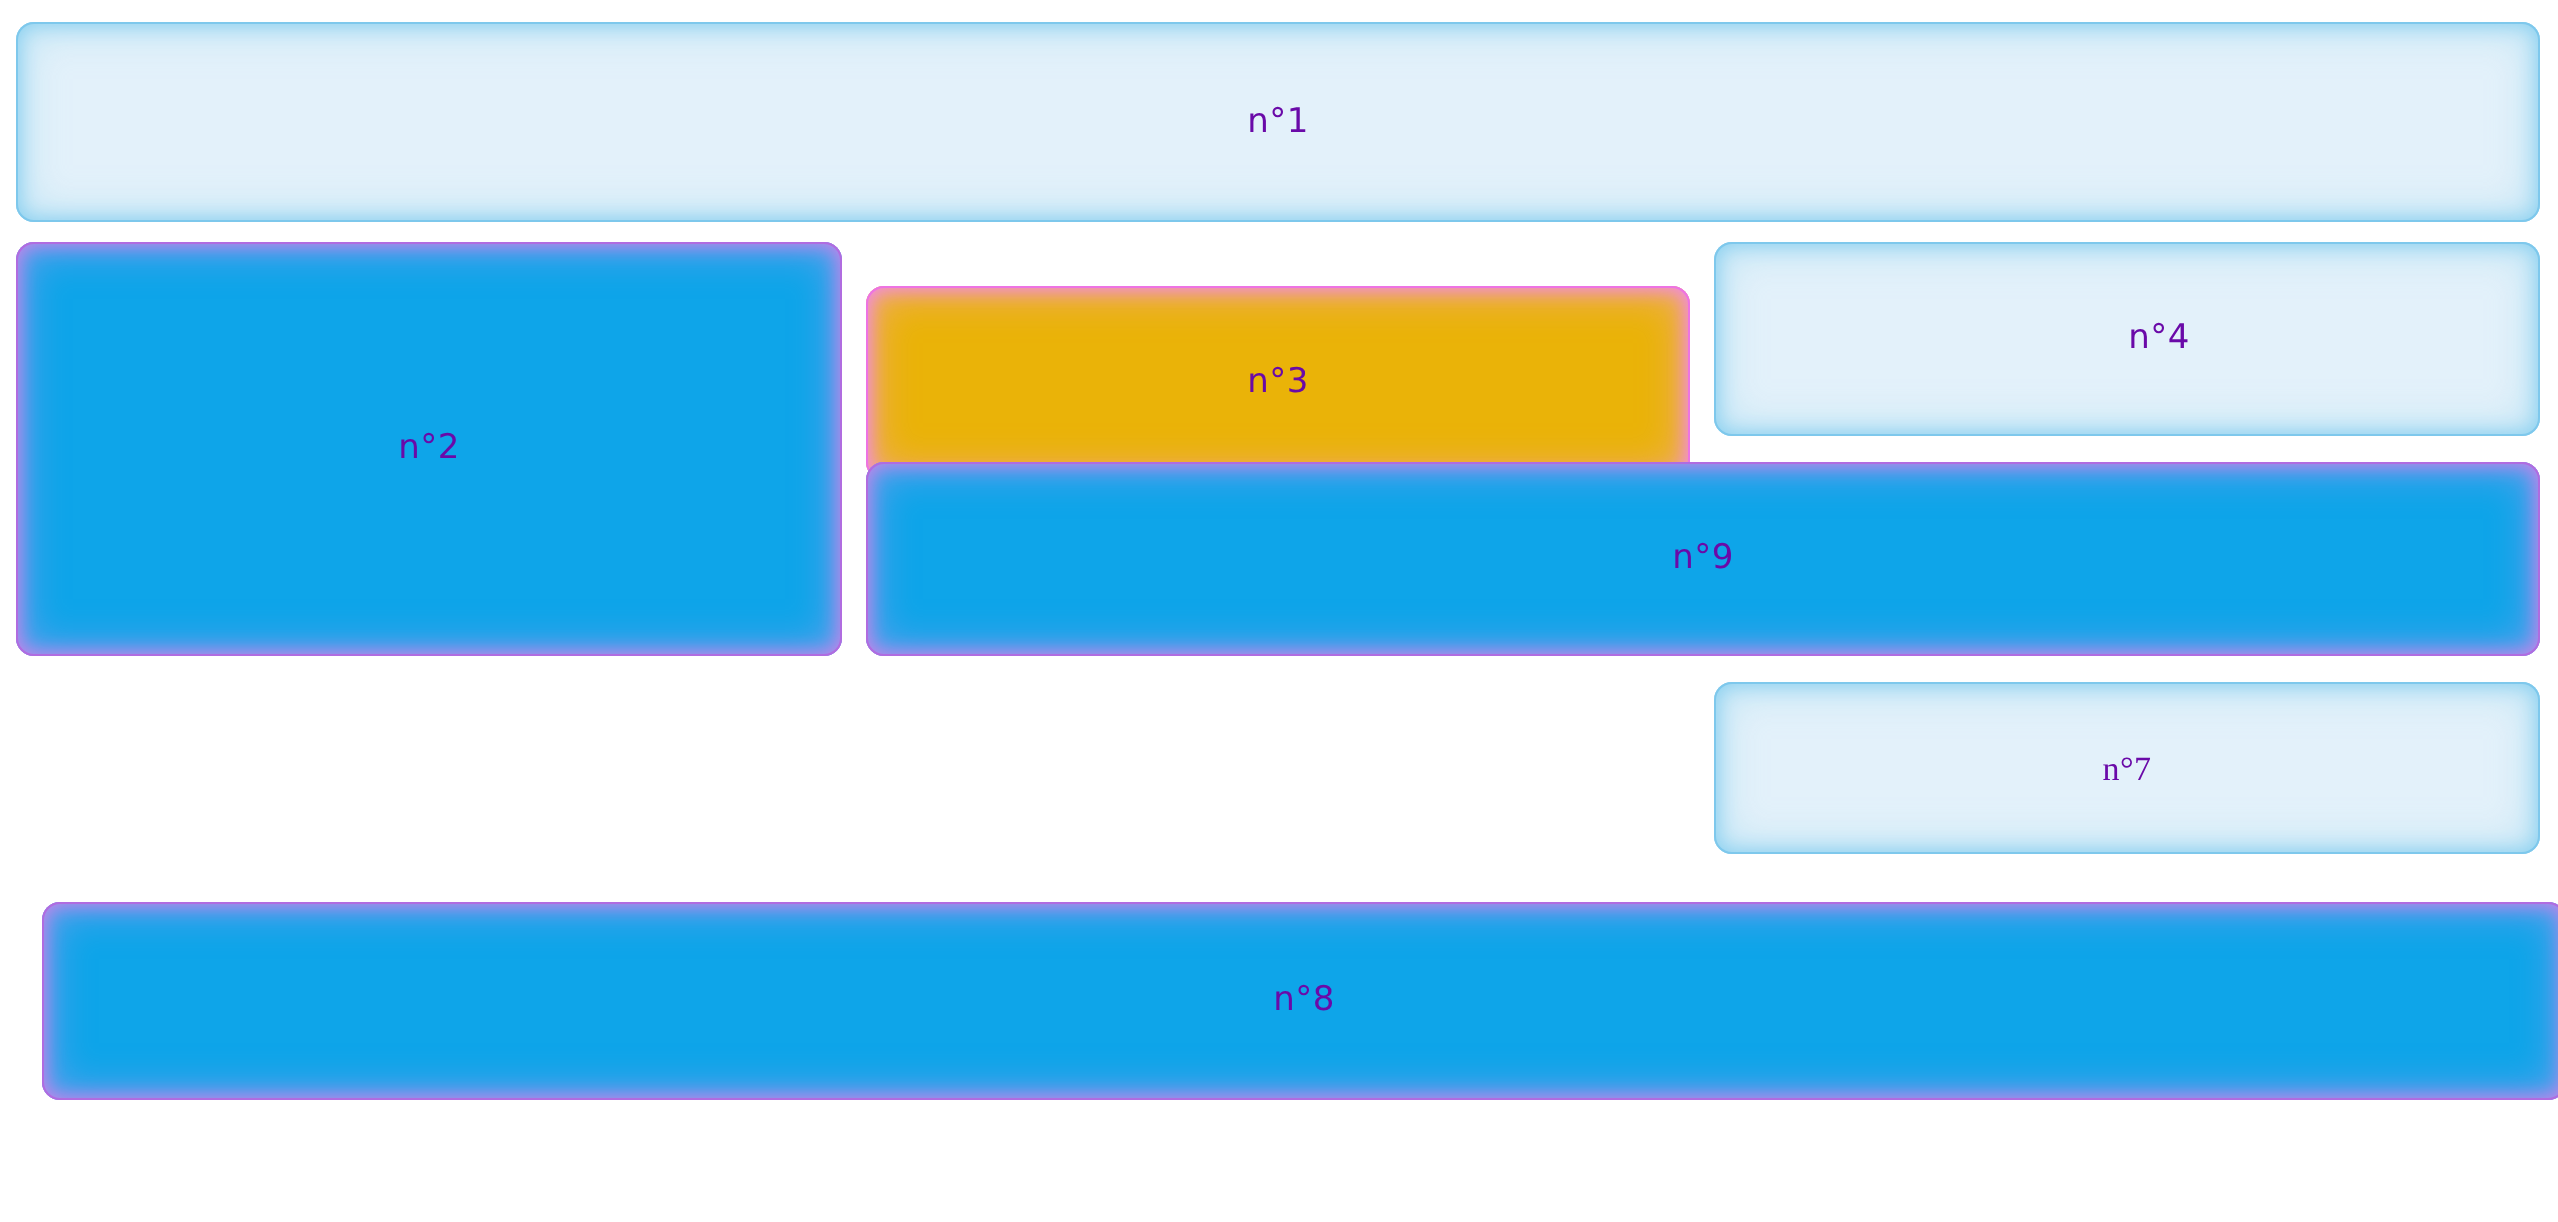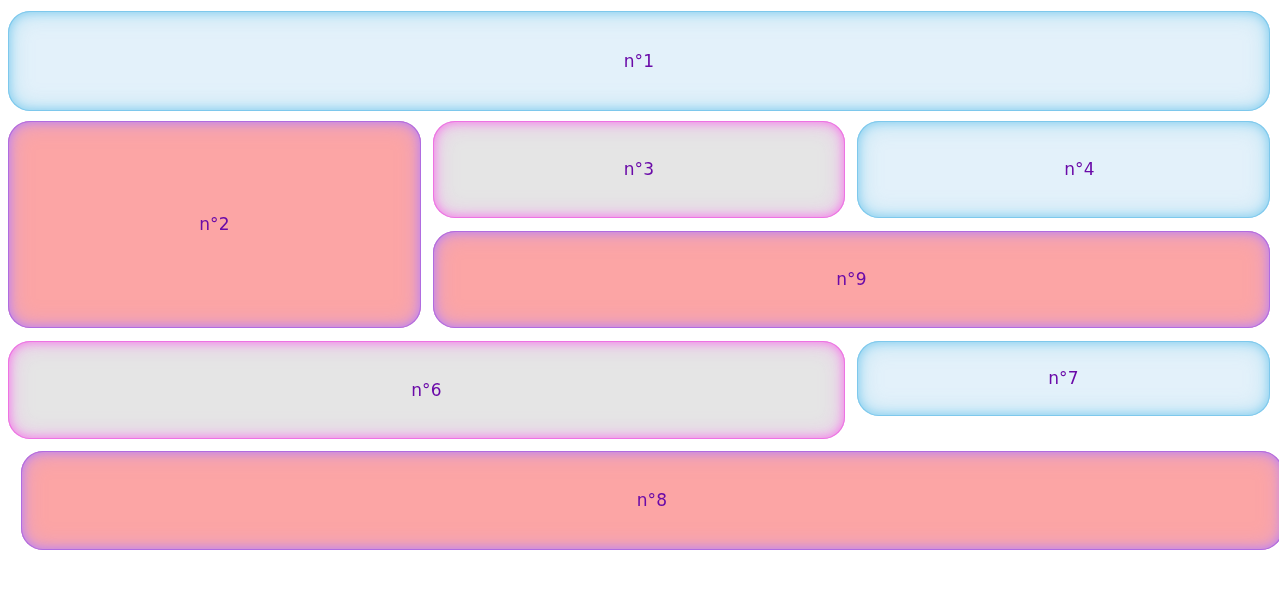--- a/index.html
+++ b/index.html
@@ -18,21 +18,21 @@
   #stage {
     position: relative;
     width: 1279px;
     height: 611px;
     background: #ffffff;
   }
 
   .box {
     position: absolute;
     box-sizing: border-box;
-    border-radius: 22px;
+    border-radius: 9px;
     display: flex;
     align-items: center;
     justify-content: center;
     font-size: 17px;
     line-height: 1;
     letter-spacing: 0.2px;
     color: #6a0aa8;
     -webkit-user-select: none;
     user-select: none;
   }
@@ -41,33 +41,34 @@
 
   .box.blue {
     background: #e3f1fa;
     box-shadow:
       inset 0 0 0 1px #7ec8ec,
       inset 0 0 9px 2px #8fd2f0,
       inset 0 0 20px 4px rgba(150, 213, 240, 0.55);
   }
 
   .box.lavender {
-    background: #fca5a5;
+    background: #0ea5e9;
     box-shadow:
       inset 0 0 0 1px #b06ce0,
       inset 0 0 9px 2px #c184ea,
       inset 0 0 20px 4px rgba(203, 150, 240, 0.55);
   }
 
   .box.pink {
-    background: #e5e5e5;
+    background: #eab308;
     box-shadow:
       inset 0 0 0 1px #ed73e3,
       inset 0 0 9px 2px #f188e8,
       inset 0 0 20px 4px rgba(244, 160, 236, 0.55);
+    margin-top: 22px;
   }
 
   .box-label {
     pointer-events: none;
   }
 </style>
 </head>
 <body>
 
 <div id="stage" style="background: rgb(255, 255, 255); width: 1279px; height: 611px;">
@@ -79,22 +80,19 @@
     </div>
     <div class="box pink" style="left: 433px; top: 121px; width: 412px; height: 97px;">
       <span class="box-label" style="color: rgb(106, 10, 168);">n°3</span>
     </div>
     <div class="box blue" style="left: 857px; top: 121px; width: 413px; height: 97px; padding-left: 32px;">
       <span class="box-label" style="color: rgb(106, 10, 168);">n°4</span>
     </div>
     <div class="box lavender" style="left: 433px; top: 231px; width: 837px; height: 97px;">
       <span class="box-label" style="color: rgb(106, 10, 168);">n°9</span>
     </div>
-    <div class="box pink" style="left: 8px; top: 341px; width: 837px; height: 98px;">
-      <span class="box-label" style="color: rgb(106, 10, 168);">n°6</span>
-    </div>
-    <div class="box blue" style="left: 857px; top: 341px; width: 413px; height: 75px;">
+    <div class="box blue" style="left: 857px; top: 341px; width: 413px; height: 86px; font-family: Liberation Serif, serif;">
       <span class="box-label" style="color: rgb(106, 10, 168);">n°7</span>
     </div>
     <div class="box lavender" style="left: 21px; top: 451px; width: 1262px; height: 99px;">
       <span class="box-label" style="color: rgb(106, 10, 168);">n°8</span>
     </div>
   </div>
 
 </body></html>

